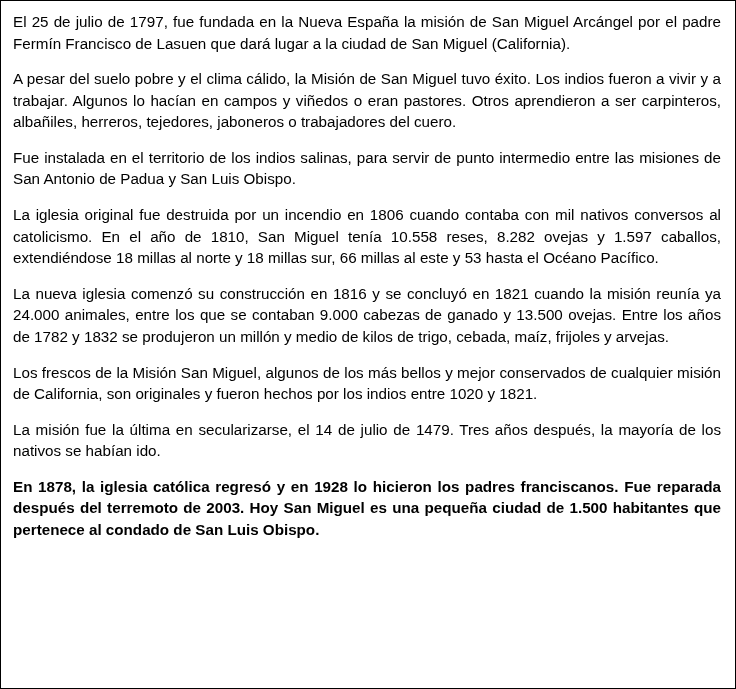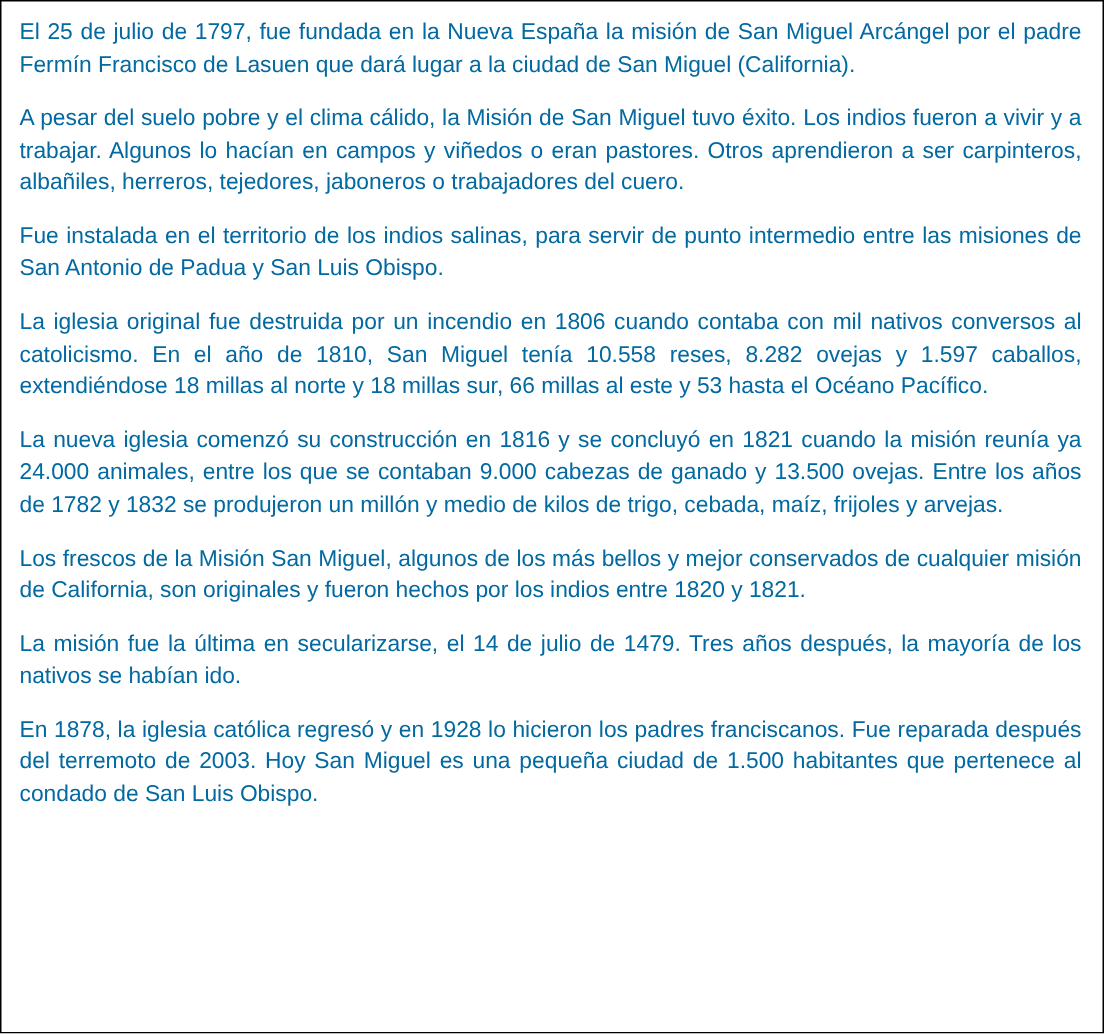--- a/index.html
+++ b/index.html
@@ -22,34 +22,35 @@
     overflow: hidden;
   }
   .doc-body {
     color: #1F3864;
     font-size: 15.2px;
     line-height: 1.42;
     text-align: justify;
   }
   .doc-paragraph {
     margin: 0 0 14px 0;
-    color: #0369a1;
+    color: #000000;
     text-align: justify;
   }
   .doc-paragraph:last-child {
     margin-bottom: 4px;
+    font-weight: bold;
   }
 </style>
 </head>
 <body>
 
 <div class="doc-frame">
   <div class="doc-body">
     <p class="doc-paragraph">El 25 de julio de 1797, fue fundada en la Nueva España la misión de San Miguel Arcángel por el padre Fermín Francisco de Lasuen que dará lugar a la ciudad de San Miguel (California).</p>
     <p class="doc-paragraph">A pesar del suelo pobre y el clima cálido, la Misión de San Miguel tuvo éxito. Los indios fueron a vivir y a trabajar. Algunos lo hacían en campos y viñedos o eran pastores. Otros aprendieron a ser carpinteros, albañiles, herreros, tejedores, jaboneros o trabajadores del cuero.</p>
     <p class="doc-paragraph">Fue instalada en el territorio de los indios salinas, para servir de punto intermedio entre las misiones de San Antonio de Padua y San Luis Obispo.</p>
     <p class="doc-paragraph">La iglesia original fue destruida por un incendio en 1806 cuando contaba con mil nativos conversos al catolicismo. En el año de 1810, San Miguel tenía 10.558 reses, 8.282 ovejas y 1.597 caballos, extendiéndose 18 millas al norte y 18 millas sur, 66 millas al este y 53 hasta el Océano Pacífico.</p>
     <p class="doc-paragraph">La nueva iglesia comenzó su construcción en 1816 y se concluyó en 1821 cuando la misión reunía ya 24.000 animales, entre los que se contaban 9.000 cabezas de ganado y 13.500 ovejas. Entre los años de 1782 y 1832 se produjeron un millón y medio de kilos de trigo, cebada, maíz, frijoles y arvejas.</p>
-    <p class="doc-paragraph">Los frescos de la Misión San Miguel, algunos de los más bellos y mejor conservados de cualquier misión de California, son originales y fueron hechos por los indios entre 1820 y 1821.</p>
+    <p class="doc-paragraph">Los frescos de la Misión San Miguel, algunos de los más bellos y mejor conservados de cualquier misión de California, son originales y fueron hechos por los indios entre 1020 y 1821.</p>
     <p class="doc-paragraph">La misión fue la última en secularizarse, el 14 de julio de 1479. Tres años después, la mayoría de los nativos se habían ido.</p>
     <p class="doc-paragraph">En 1878, la iglesia católica regresó y en 1928 lo hicieron los padres franciscanos. Fue reparada después del terremoto de 2003. Hoy San Miguel es una pequeña ciudad de 1.500 habitantes que pertenece al condado de San Luis Obispo.</p>
   </div>
 </div>
 
 </body></html>

